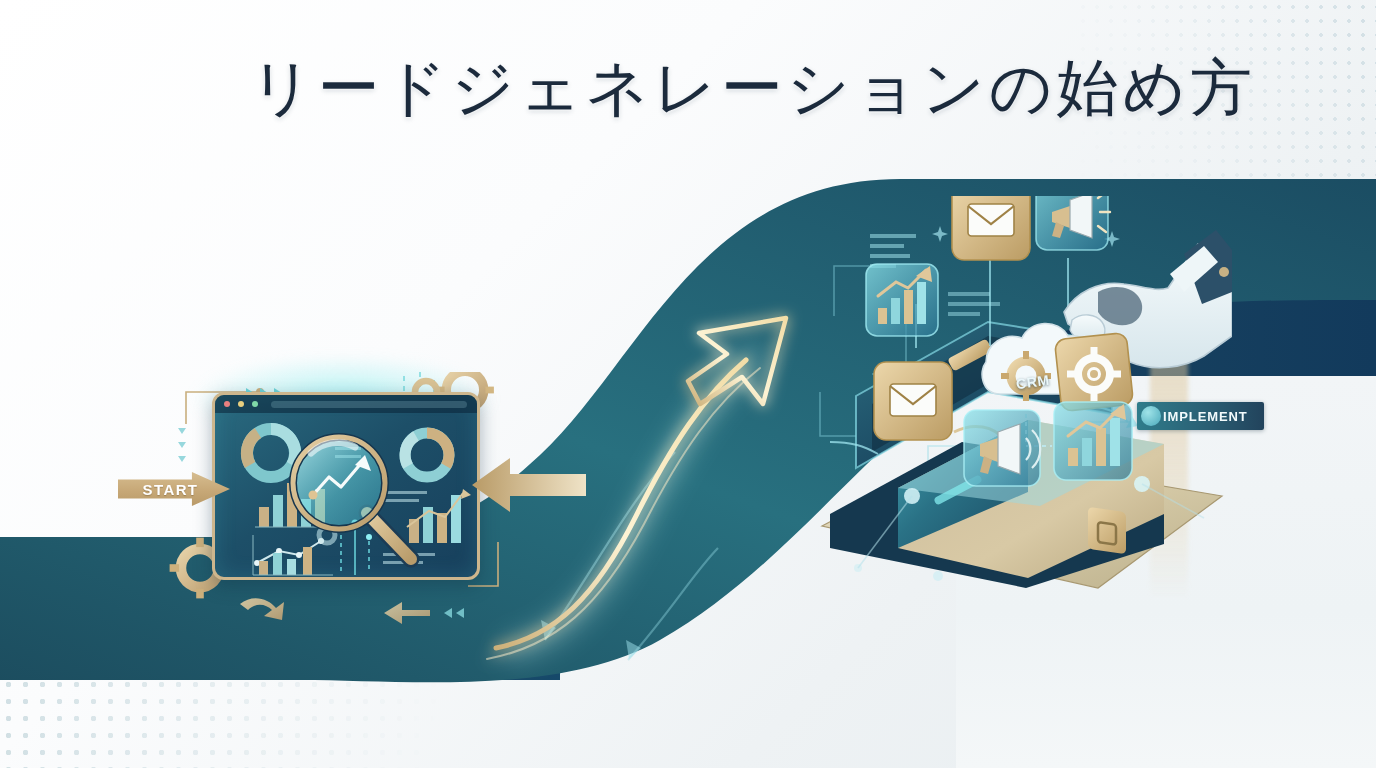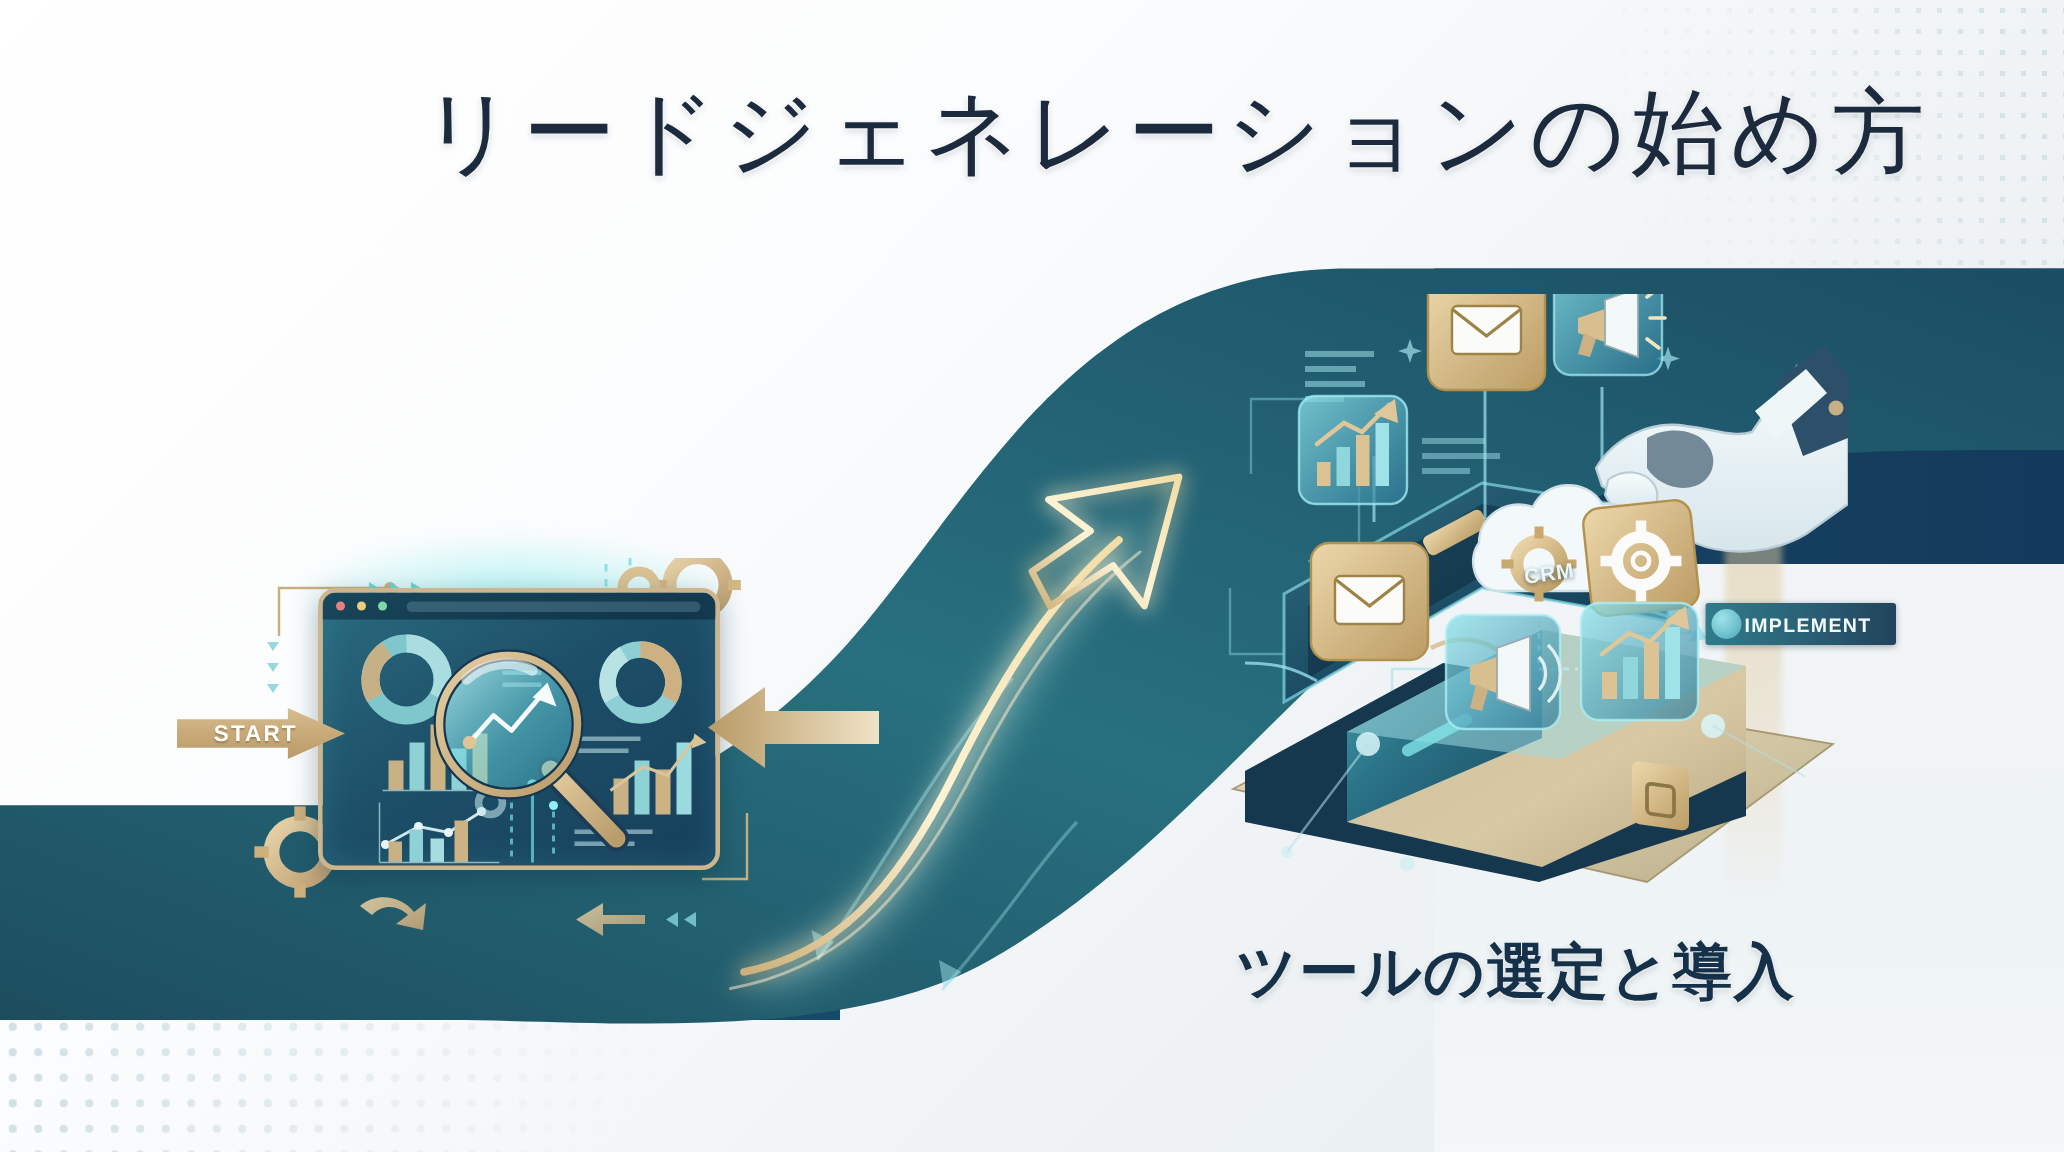--- a/index.html
+++ b/index.html
@@ -57,21 +57,20 @@
   
   .swoosh{position:absolute;left:0;top:0;width:1376px;height:768px;}
 
   
   .title{
     position:absolute;left:250px;top:46px;width:900px;
     font-family:"Liberation Serif","DejaVu Serif",serif;
     font-size:62px;font-weight:400;color:#1b2a3c;letter-spacing:4px;
     text-shadow:0 1px 2px rgba(255,255,255,.8),0 2px 5px rgba(30,50,70,.18);
     white-space:nowrap;
-    margin-left:31px;
   }
   .subtitle-left{
     position:absolute;left:148px;top:227px;
     font-size:40px;font-weight:bold;color:#15314a;letter-spacing:1px;
     text-shadow:0 1px 2px rgba(255,255,255,.85),0 2px 4px rgba(30,50,70,.2);
     white-space:nowrap;
   }
   .subtitle-right{
     position:absolute;left:824px;top:620px;
     font-size:40px;font-weight:bold;color:#15314a;letter-spacing:1px;
@@ -185,21 +184,20 @@
     <path d="M505,652 C560,640 600,600 640,520 C680,440 712,390 760,352" stroke="#bff0ef" stroke-width="16" fill="none" opacity=".45" filter="url(#softglow)"></path>
 
     <g filter="url(#glow)">
       <path d="M496,648 C556,636 596,596 636,516 C672,444 704,396 746,360" stroke="url(#goldg)" stroke-width="5" fill="none" stroke-linecap="round"></path>
       <path d="M487,659 C556,646 600,606 644,524 C681,452 714,404 760,368" stroke="rgba(245,232,196,.55)" stroke-width="2" fill="none" stroke-linecap="round"></path>
       <path d="M699,333 L786,318 L763,404 L742,377 L700,404 L688,381 L727,354 Z" fill="none" stroke="url(#goldg)" stroke-width="4.5" stroke-linejoin="round"></path>
     </g>
   </svg>
 
   <div class="title">リードジェネレーションの始め方</div>
-  <div class="subtitle-right">ツールの選定と導入</div>
 
   <div class="dash-wrap">
     <div class="dash-glow"></div>
 
     <svg width="350" height="256" viewBox="0 0 350 256" style="position:absolute;left:0;top:0">
       <defs>
         <linearGradient id="gold2" x1="0" y1="0" x2="1" y2="1">
           <stop offset="0%" stop-color="#e6d2a8"></stop>
             <stop offset="100%" stop-color="#bfa173"></stop>
         </linearGradient>

